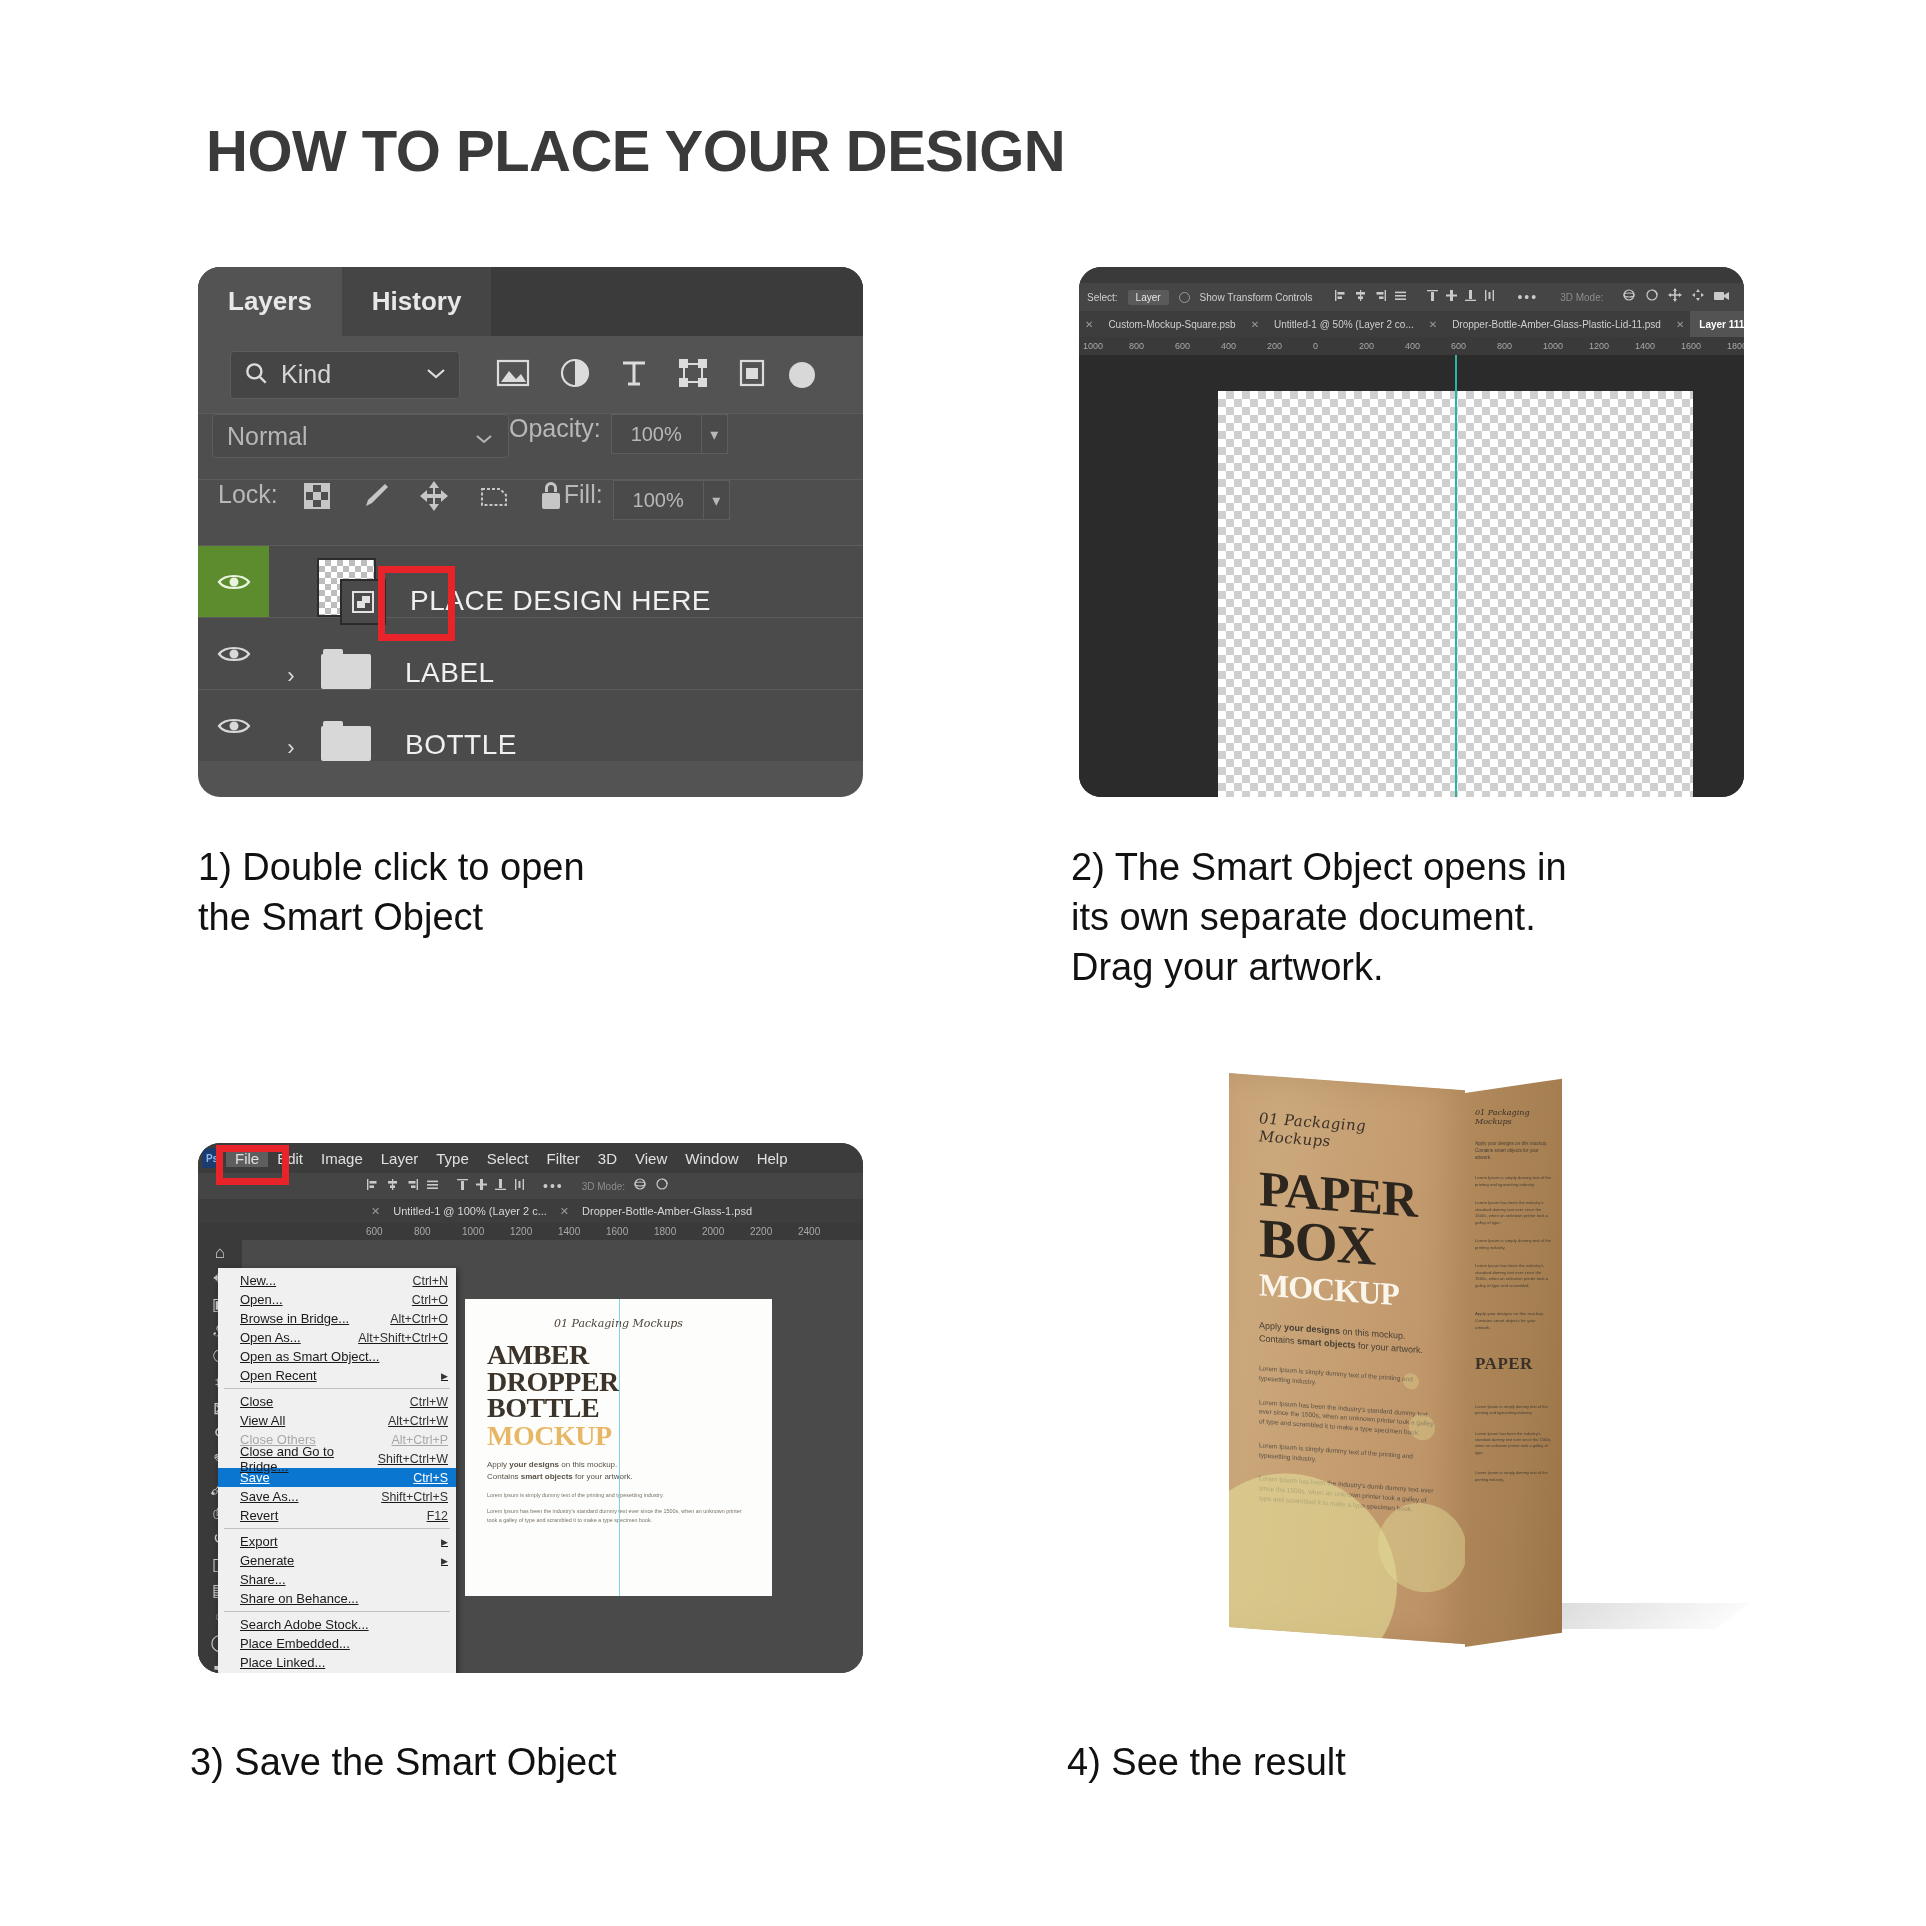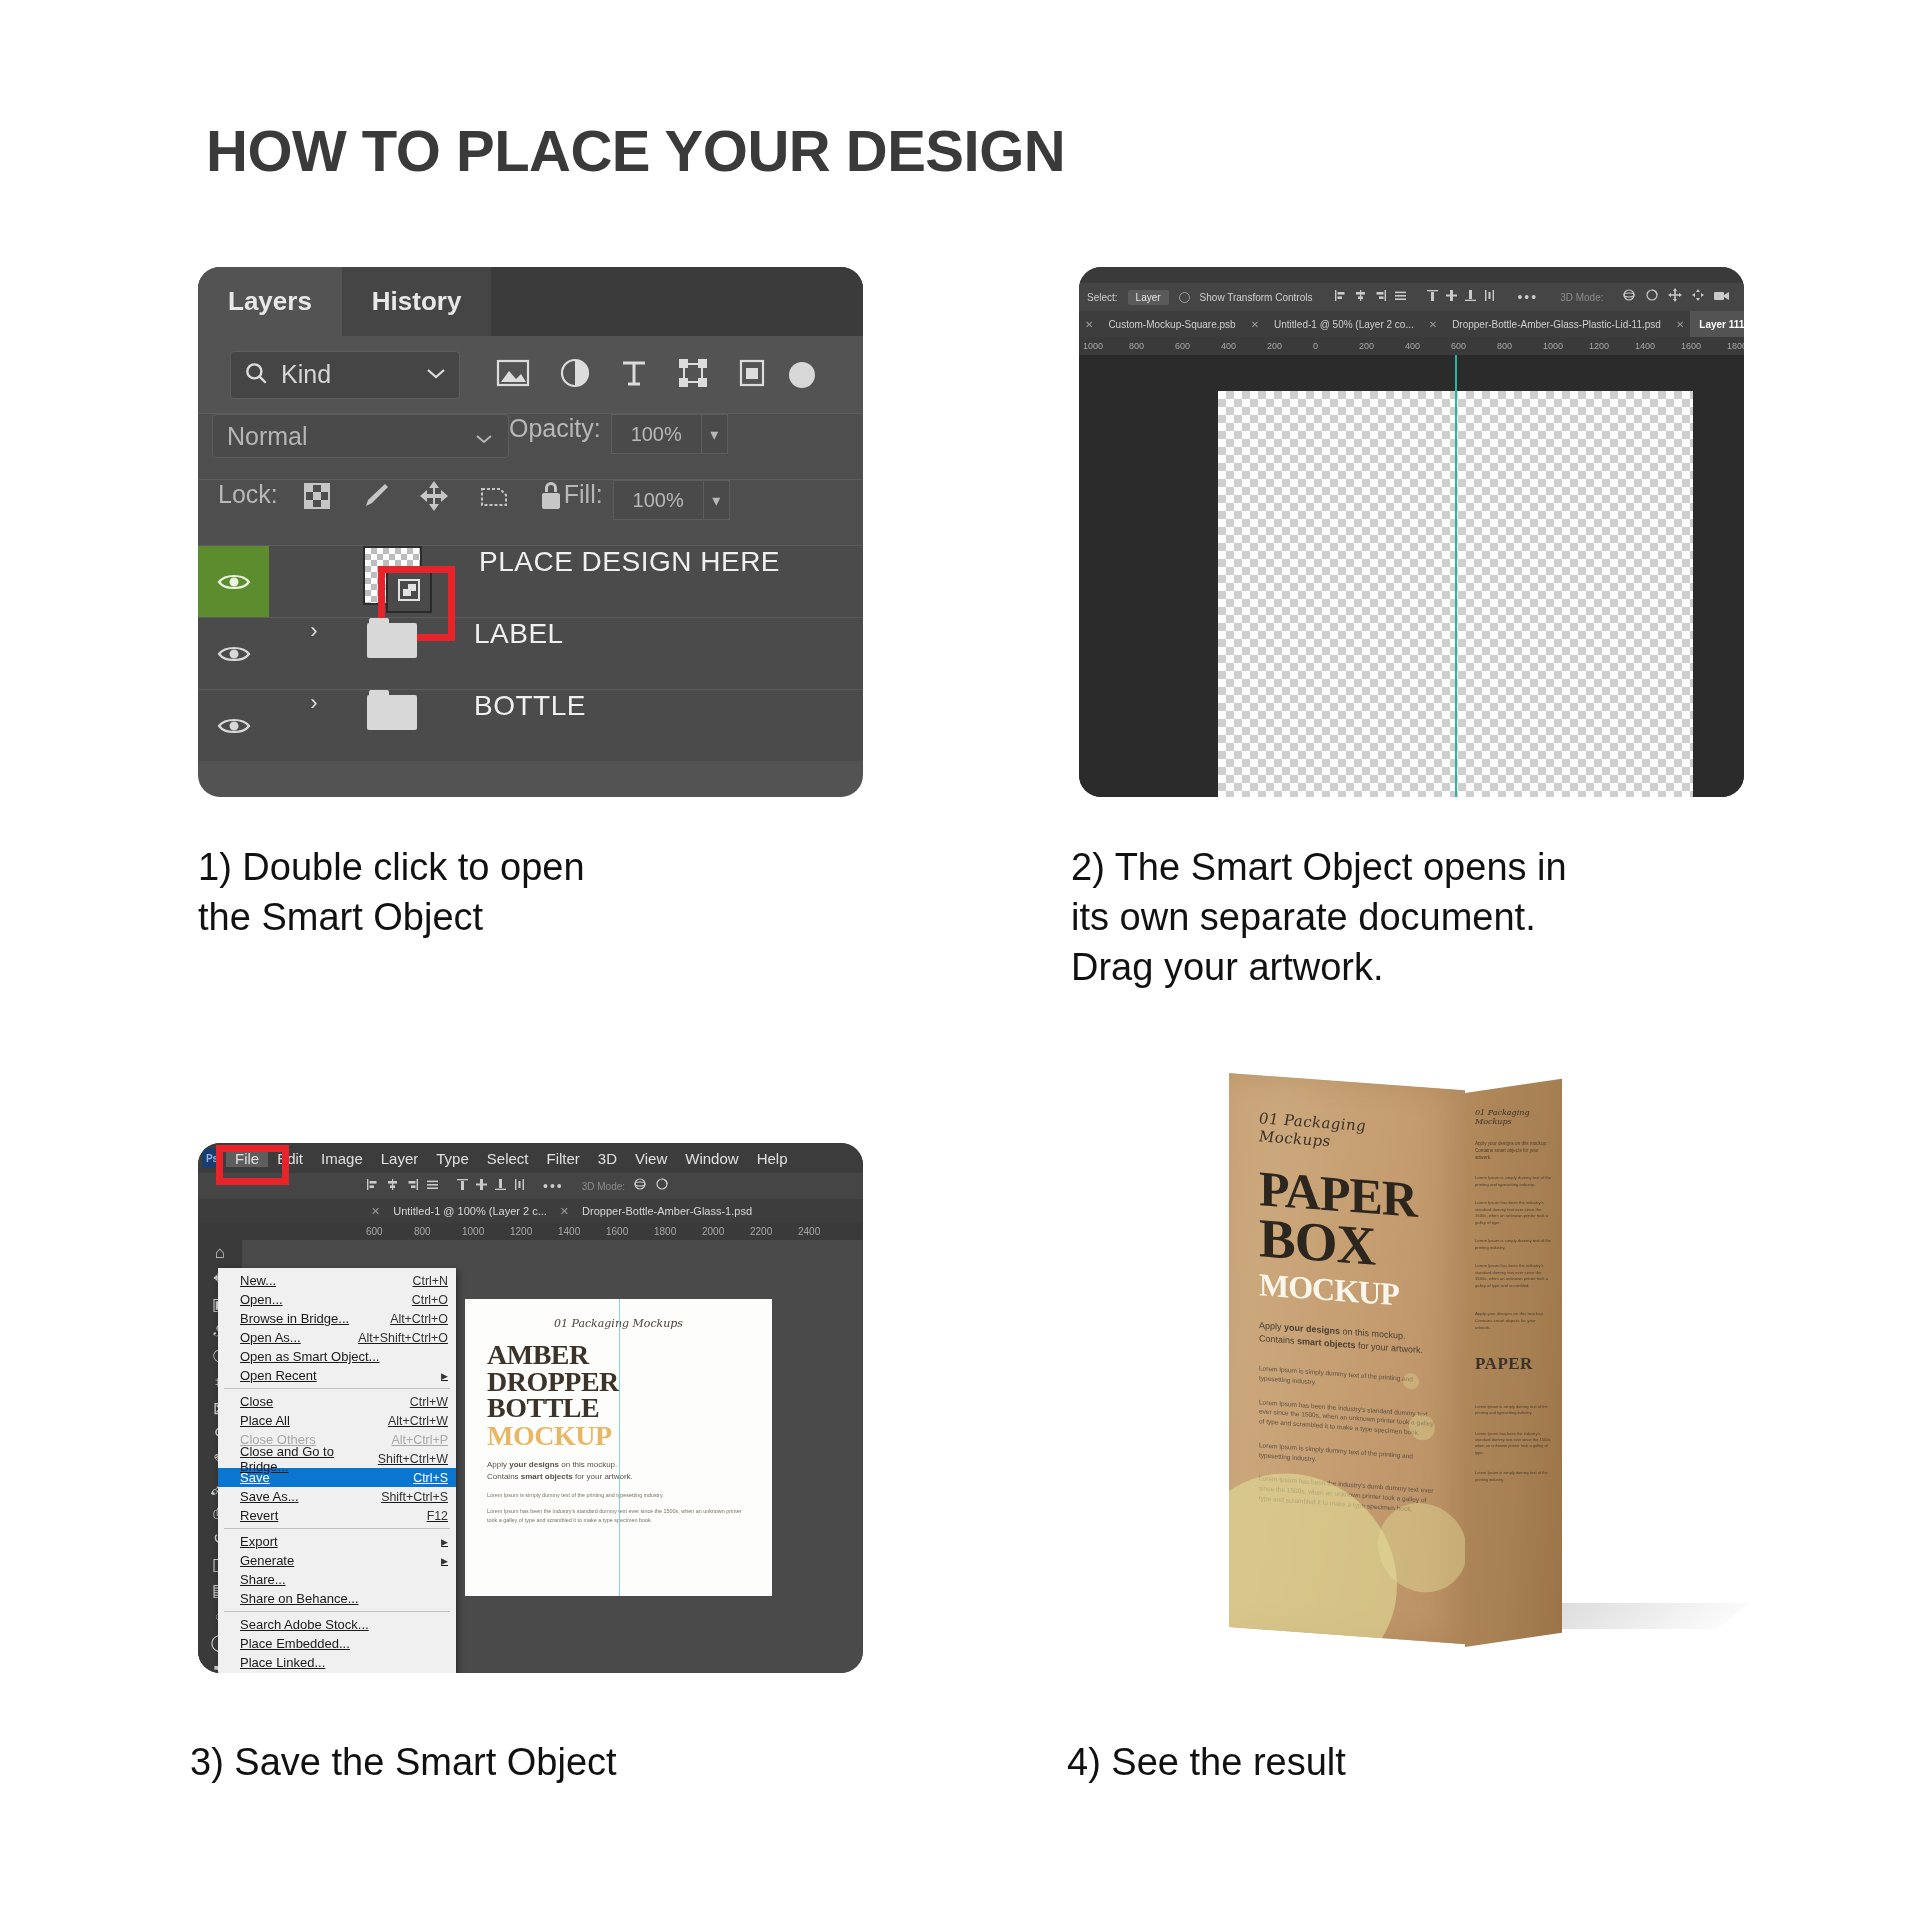--- a/index.html
+++ b/index.html
@@ -50,21 +50,21 @@
     width:91px;height:40px;background:#4a4a4a;border:1px solid #5d5d5d;
     display:flex;align-items:center;justify-content:center;
     font-size:20px;color:#b8b8b8;margin-left:10px;box-sizing:border-box;
   }
   .spin{width:26px;height:40px;background:#4a4a4a;border:1px solid #5d5d5d;border-left:none;
     display:flex;align-items:center;justify-content:center;color:#b8b8b8;font-size:16px;box-sizing:border-box;}
 
   .ps-lockrow{height:65px;display:flex;align-items:flex-start;padding:0 14px;background:#4e4e4e;border-top:1px solid #5c5c5c;}
   .lock-icons{display:flex;align-items:center;gap:28px;margin-left:24px;}
 
-  .layer-row{height:71px;display:flex;align-items:flex-start;border-top:1px solid #5c5c5c;background:#4b4b4b;gap:23px;}
+  .layer-row{height:71px;display:flex;align-items:flex-end;border-top:1px solid #5c5c5c;background:#4b4b4b;}
   .eye-cell{width:71px;height:100%;display:flex;align-items:center;justify-content:center;}
   .eye-cell.sel{background:#5d8c2f;}
   .arrow-cell{width:44px;display:flex;align-items:center;justify-content:center;color:#dcdcdc;font-size:22px;}
   .thumb{
     width:55px;height:55px;border:2px solid #2d2d2d;margin-left:4px;position:relative;
     background-image:
       linear-gradient(45deg,#bdbdbd 25%,transparent 25%,transparent 75%,#bdbdbd 75%),
       linear-gradient(45deg,#bdbdbd 25%,transparent 25%,transparent 75%,#bdbdbd 75%);
     background-size:12px 12px;background-position:0 0,6px 6px;background-color:#ffffff;
   }
@@ -606,21 +606,21 @@
           <div class="mi">
             <span>Open Recent</span>
             <span class="ar">▶</span>
           </div>
           <div class="msep"></div>
           <div class="mi">
             <span>Close</span>
             <span class="sc">Ctrl+W</span>
           </div>
           <div class="mi">
-            <span>Place All</span>
+            <span>View All</span>
             <span class="sc">Alt+Ctrl+W</span>
           </div>
           <div class="mi dis">
             <span>Close Others</span>
             <span class="sc">Alt+Ctrl+P</span>
           </div>
           <div class="mi">
             <span>Close and Go to Bridge...</span>
             <span class="sc">Shift+Ctrl+W</span>
           </div>

